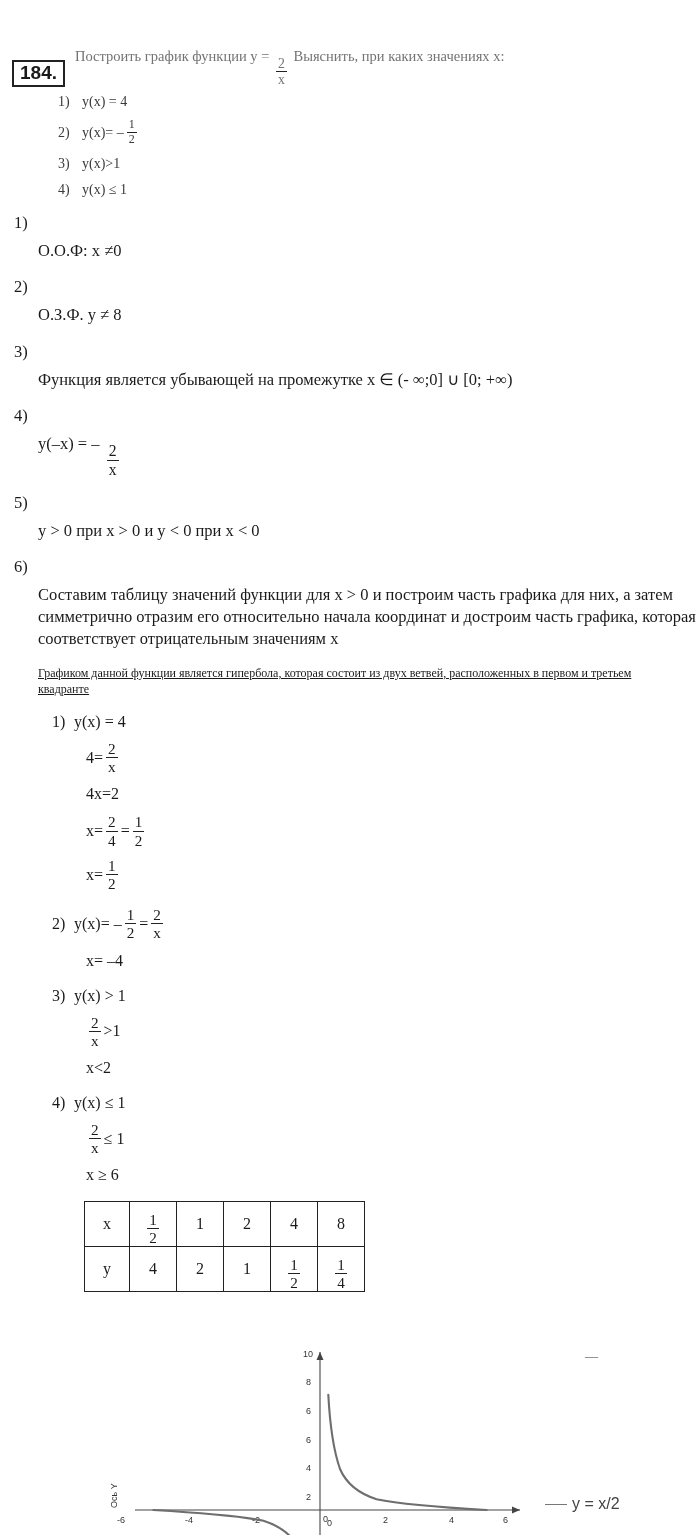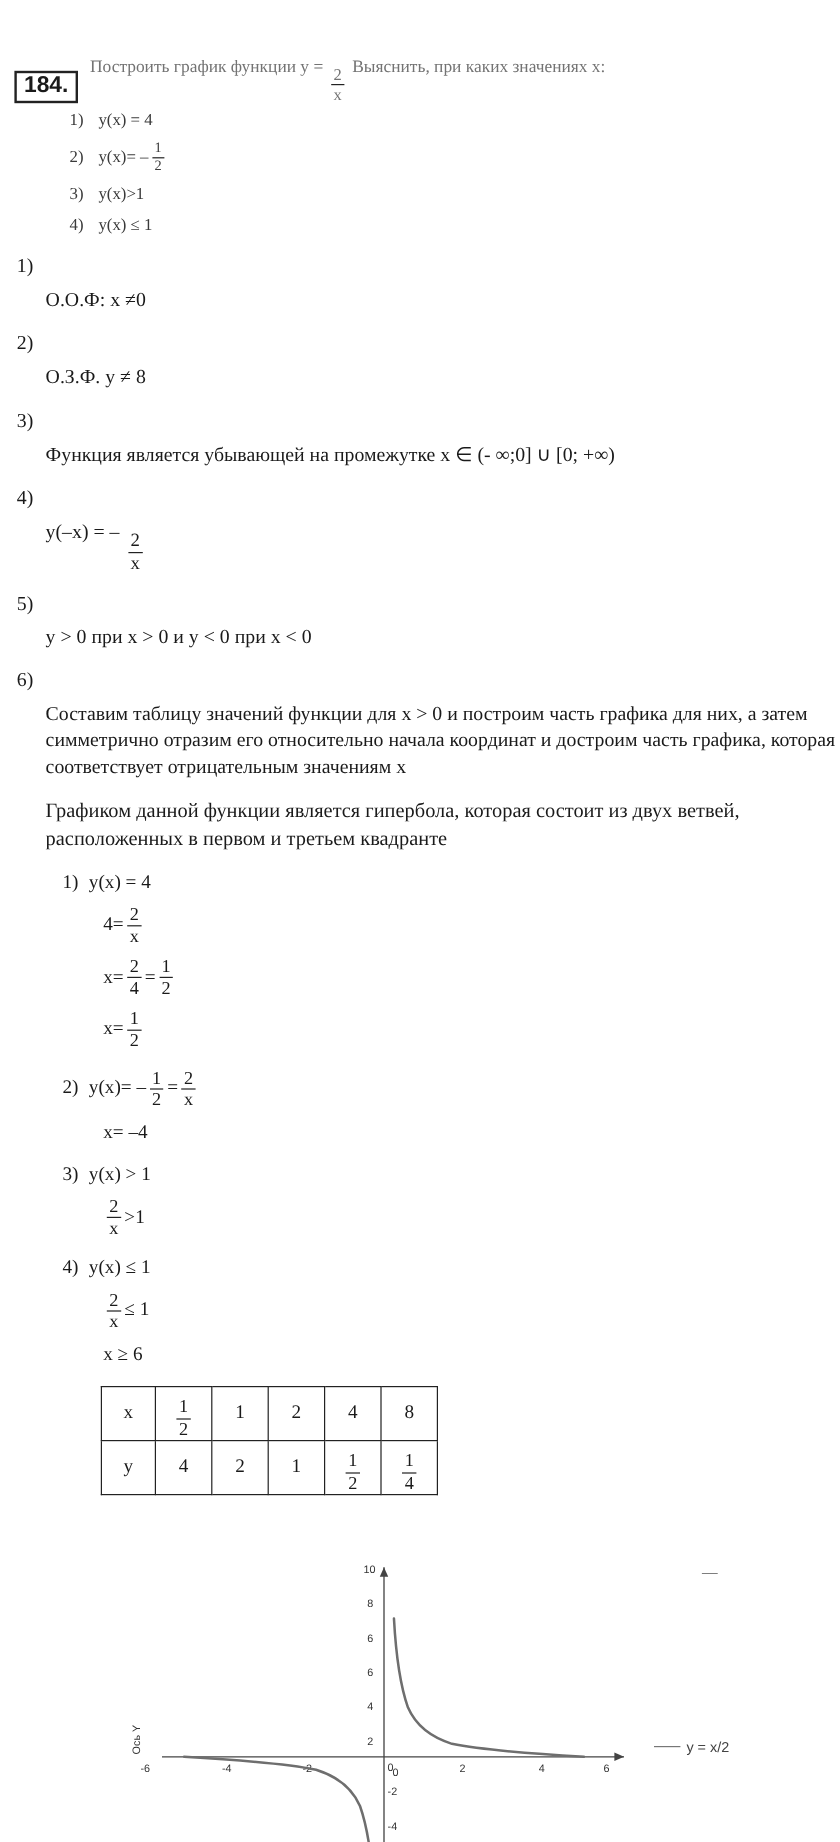--- a/index.html
+++ b/index.html
@@ -101,23 +101,24 @@
     width: 24px;
     flex: none;
   }
   .step .body {
     flex: 1;
     margin-top: 28px;
   }
 
   .para-indent {
     margin: 14px 0 0 38px;
-    font-size: 17px;
+    font-size: 12px;
     line-height: 1.35;
     max-width: 620px;
+    text-decoration: underline;
   }
 
   
   .ans-block {
     margin-top: 16px;
     padding-left: 52px;
     font-size: 16px;
   }
   .ans-head {
     display: flex;
@@ -163,21 +164,21 @@
     top: 18px;
     font-size: 13px;
     color: #555;
   }
   .legend {
     position: absolute;
     left: 545px;
     top: 165px;
     display: flex;
     align-items: center;
-    font-size: 12px;
+    font-size: 16px;
     color: #444;
     font-family: "Liberation Sans", sans-serif;
   }
   .legend .swatch {
     width: 22px;
     height: 0;
     border-top: 1.5px solid #777;
     margin-right: 5px;
   }
   svg.graph {
@@ -272,20 +273,23 @@
       <span>y(x) = 4</span>
     </div>
     <div class="ans-line">
       <span>4=</span>
       <span class="frac">
         <span class="num">2</span>
         <span class="den">x</span>
       </span>
     </div>
     <div class="ans-line">
+      <span>4x=2</span>
+    </div>
+    <div class="ans-line">
       <span>x=</span>
       <span class="frac">
         <span class="num">2</span>
         <span class="den">4</span>
       </span>
       <span>=</span>
       <span class="frac">
         <span class="num">1</span>
         <span class="den">2</span>
       </span>
@@ -322,20 +326,23 @@
     <div class="ans-head">
       <span class="n">3)</span>
       <span>y(x) &gt; 1</span>
     </div>
     <div class="ans-line">
       <span class="frac">
         <span class="num">2</span>
         <span class="den">x</span>
       </span>
       <span>&gt;1</span>
+    </div>
+    <div class="ans-line">
+      <span>x&lt;2</span>
     </div>
   </div>
 
   <div class="ans-block">
     <div class="ans-head">
       <span class="n">4)</span>
       <span>y(x) ≤ 1</span>
     </div>
     <div class="ans-line">
       <span class="frac">

